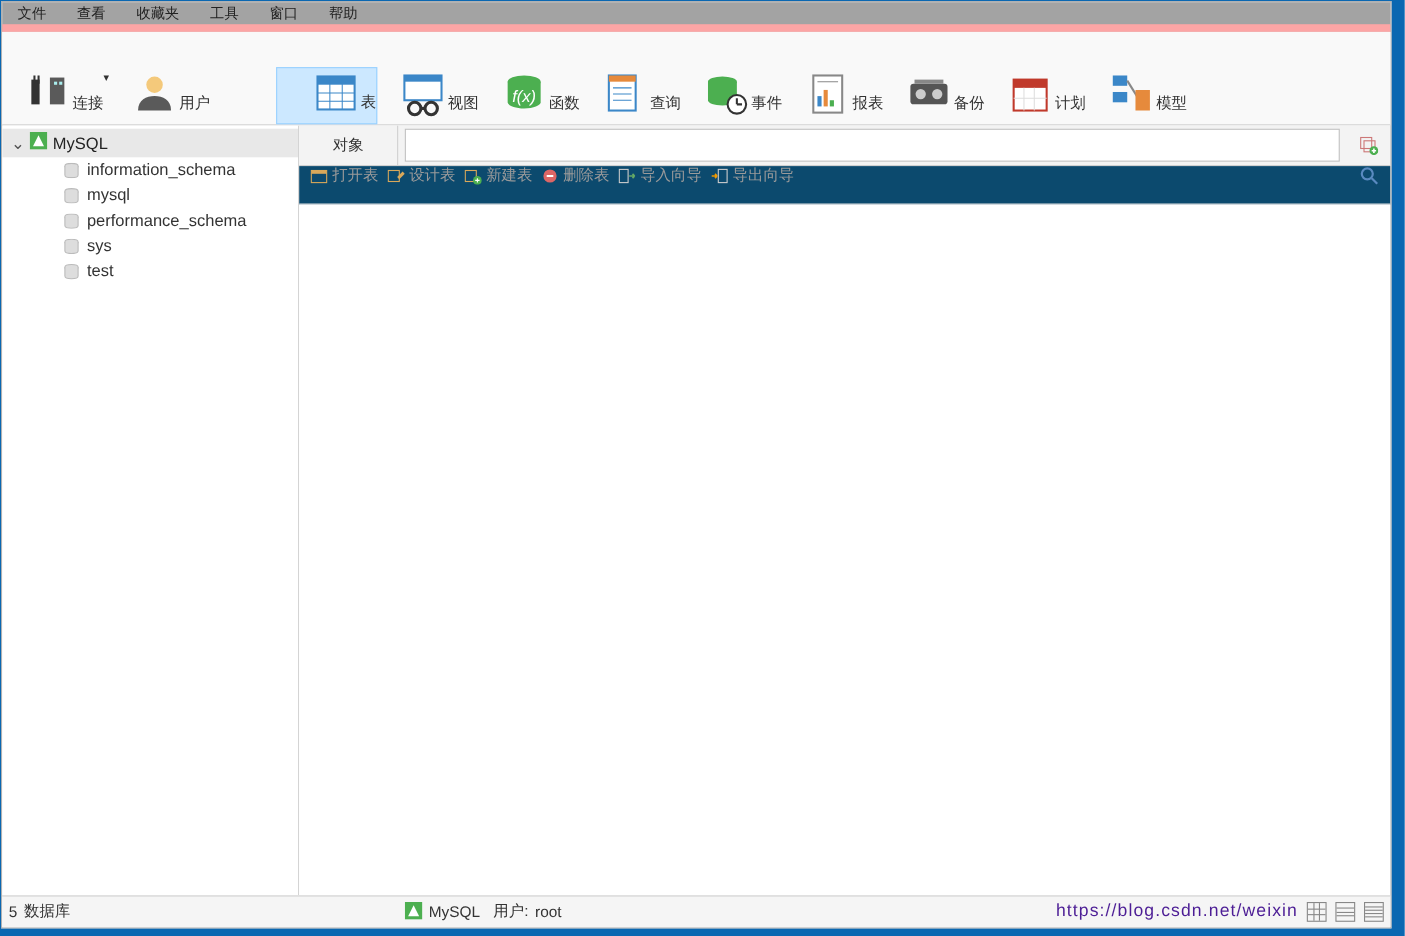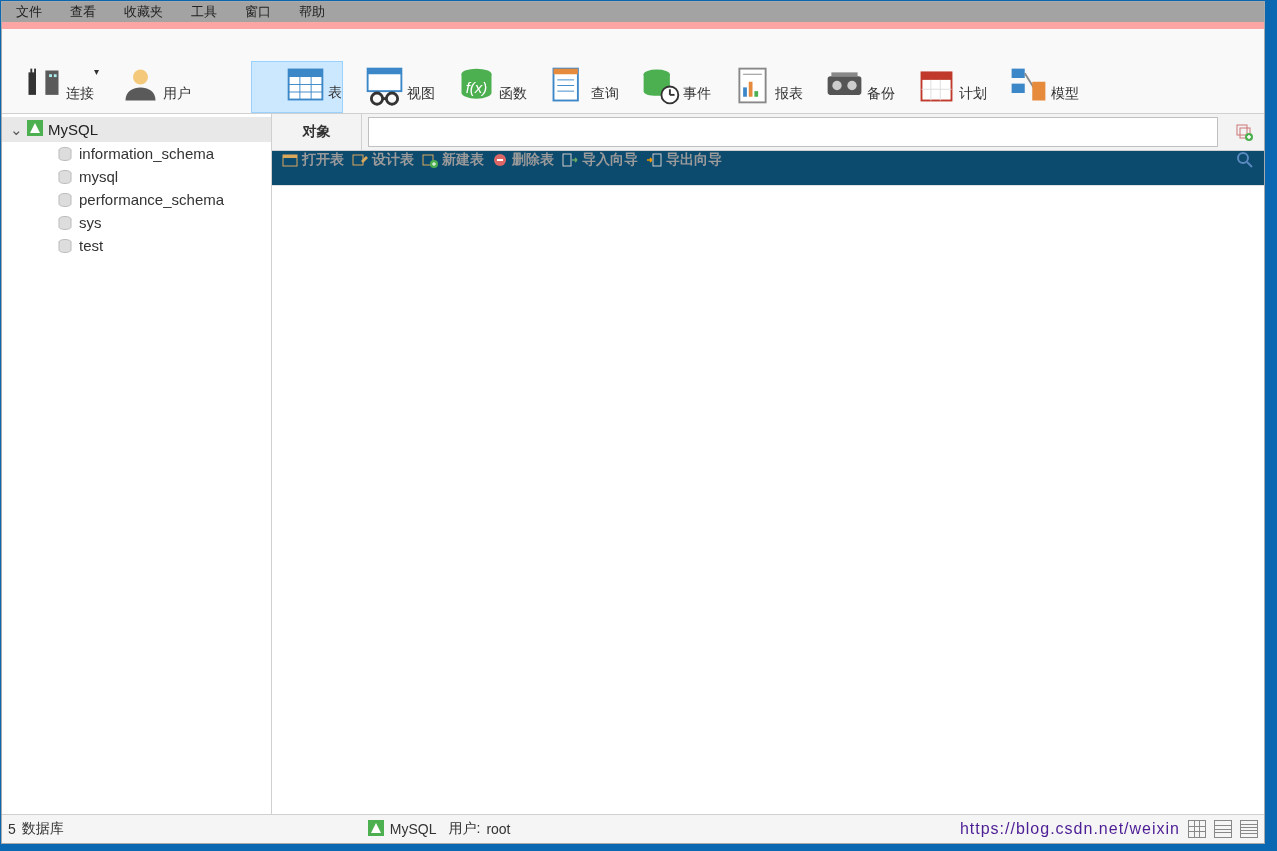--- a/index.html
+++ b/index.html
@@ -74,21 +74,21 @@
 .tree-child {
   display: flex; align-items:center; gap: 6px;
   padding: 3px 4px 3px 55px;
   font-size: 15px;
   cursor: pointer;
   color: #333;
 }
 .expander { width: 12px; display:inline-block; color:#555;}
 .db-icon svg { width:16px; height:16px; }
 .cyl-icon { width:16px;height:14px;display:inline-block; }
-.main { flex:1; display:flex;flex-direction:column;font-weight:bold; }
+.main { flex:1; display:flex;flex-direction:column; }
 
 .obj-row {
   height: 37px;
   background: #f3f3f3;
   display: flex;
   align-items: stretch;
   border-bottom: 1px solid #d0d0d0;
 }
 .obj-tab {
   width: 90px;

